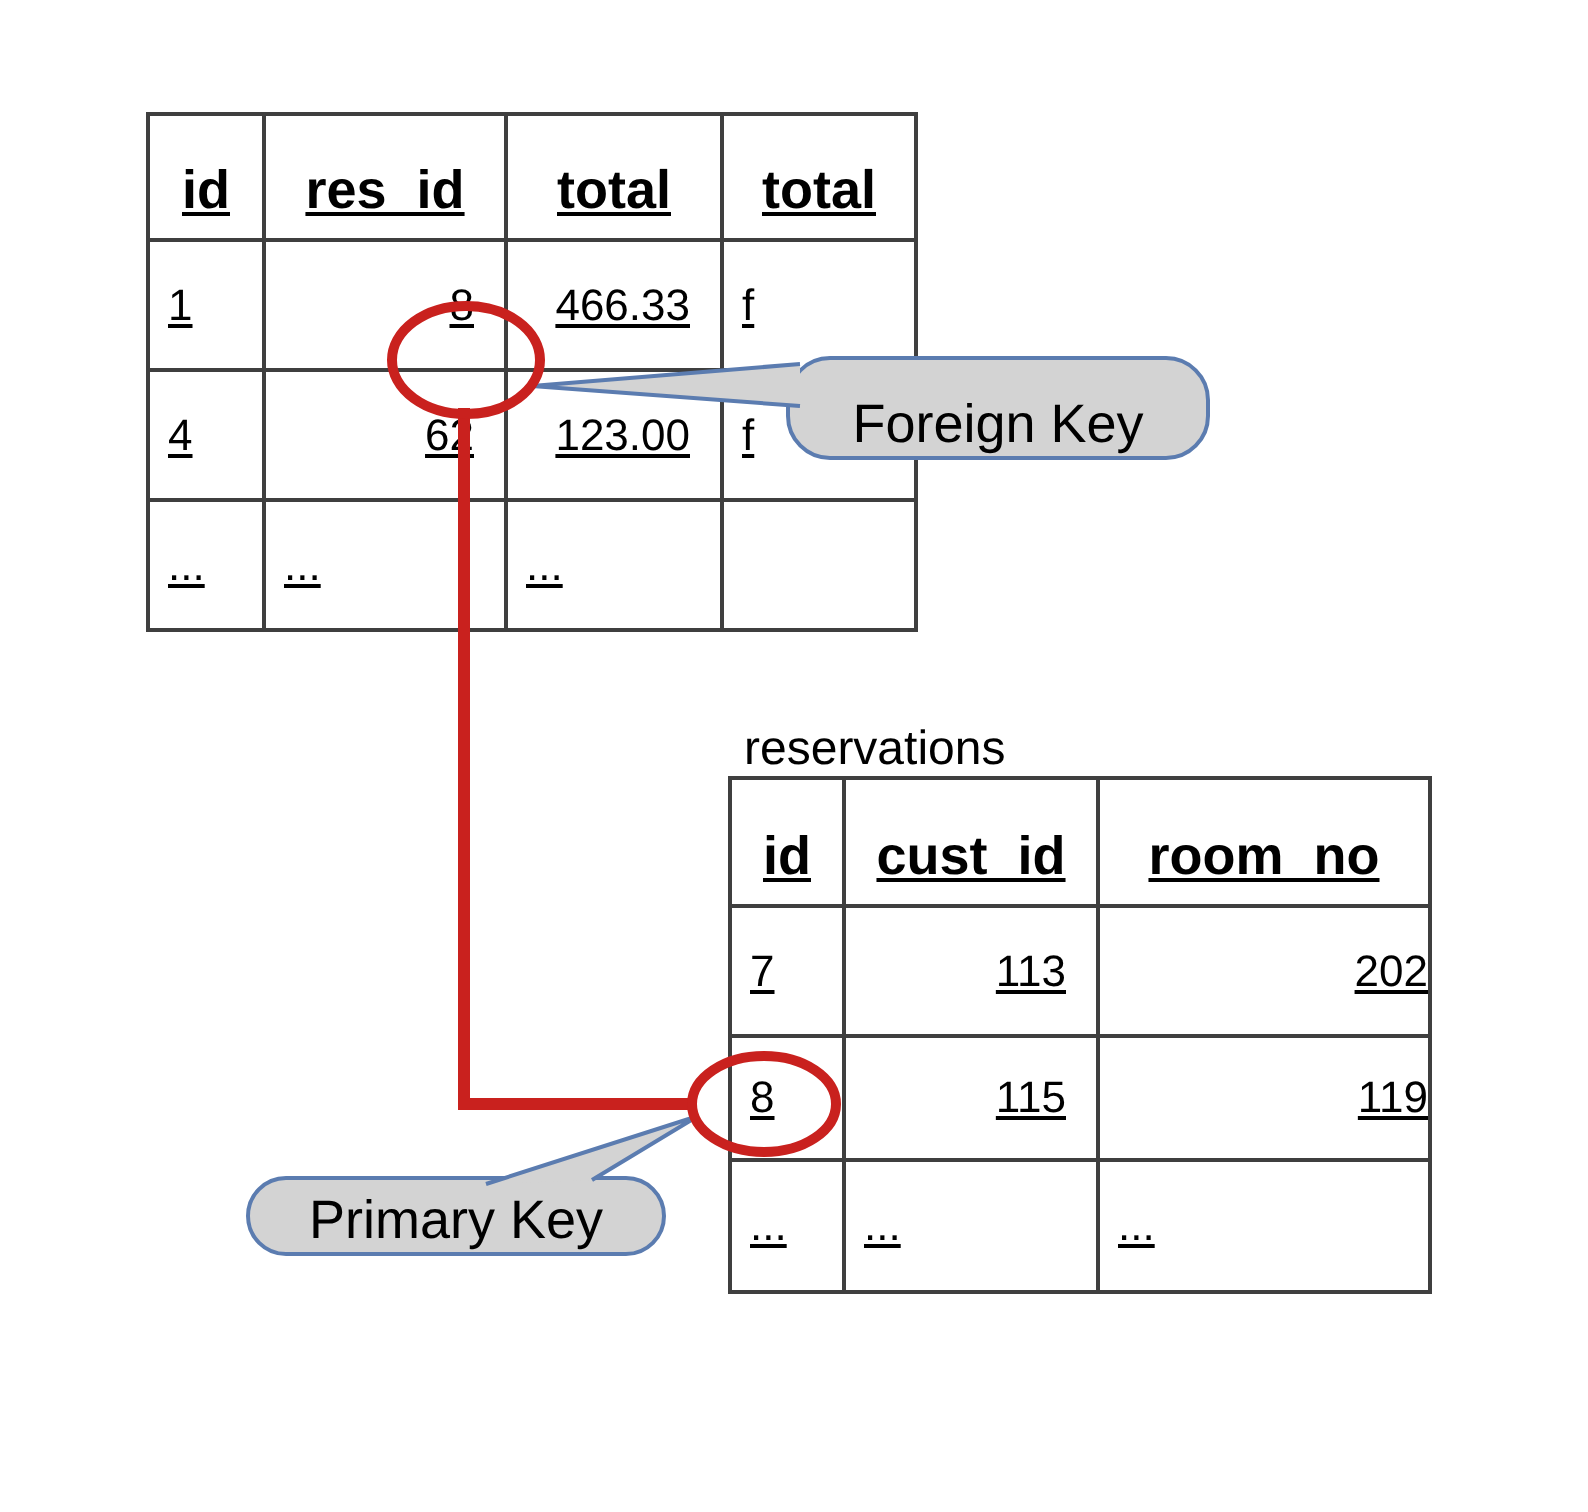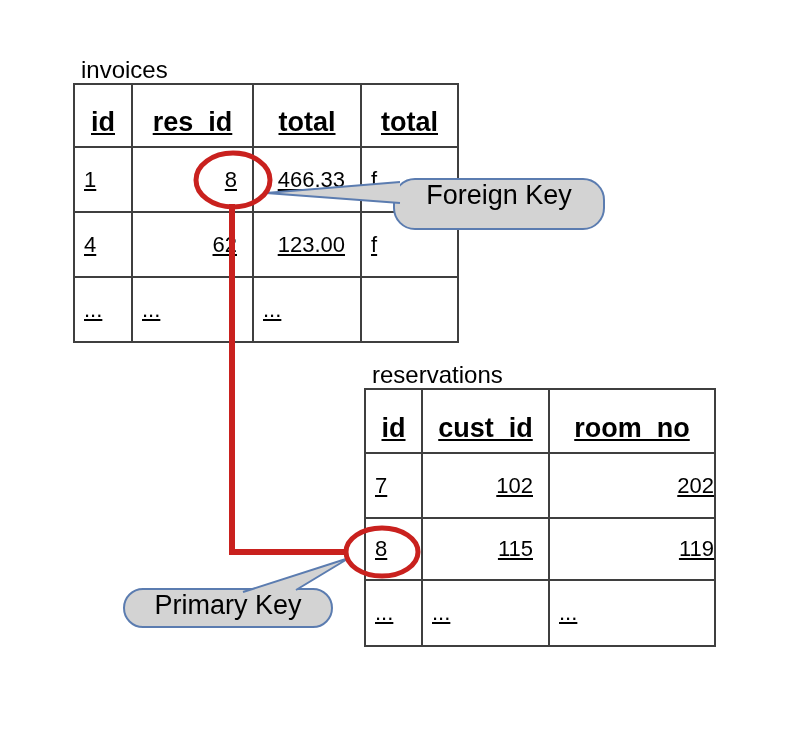--- a/index.html
+++ b/index.html
@@ -25,33 +25,32 @@
   #inv{left:73px;top:56px;}
   #res{left:364px;top:361px;}
   .overlay{position:absolute;left:0;top:0;pointer-events:none;}
   #tails-layer{z-index:30;}
   #red-layer{z-index:40;}
   .callout{
     position:absolute;z-index:20;box-sizing:border-box;
     background:var(--callout-fill,#d3d3d3);
     border:2px solid var(--callout-border,#5b7cb0);
     border-radius:22px;font-size:27px;
-    display:flex;align-items:flex-start;justify-content:center;
+    display:flex;align-items:flex-end;justify-content:center;
   }
   #fk-callout{left:393px;top:178px;width:212px;height:52px;}
   #pk-callout{left:123px;top:588px;width:210px;height:40px;}
   .tail{fill:var(--callout-fill,#d3d3d3);stroke:var(--callout-border,#5b7cb0);stroke-width:2;}
   .redline{fill:none;stroke:var(--highlight-red,#c9211e);stroke-width:6;}
   .redellipse{fill:none;stroke:var(--highlight-red,#c9211e);stroke-width:5;}
 </style>
 </head>
 <body>
 
 <div class="tbl-block" id="inv">
-  <div class="tbl-title">invoices</div>
   <table class="dtable">
     <colgroup>
         <col style="width:58px">
         <col style="width:121px">
         <col style="width:108px">
         <col style="width:97px">
       </colgroup>
     <tbody>
         <tr style="height:63px">
       <th>id</th>
@@ -90,21 +89,21 @@
         <col style="width:166px">
       </colgroup>
     <tbody>
         <tr style="height:64px">
       <th>id</th>
       <th>cust_id</th>
       <th>room_no</th>
     </tr>
     <tr style="height:65px">
       <td class="al">7</td>
-      <td class="ar">102</td>
+      <td class="ar">113</td>
       <td class="ac">202</td>
     </tr>
     <tr style="height:62px">
       <td class="al">8</td>
       <td class="ar">115</td>
       <td class="ac">119</td>
     </tr>
     <tr style="height:66px">
       <td class="al">...</td>
       <td class="al">...</td>

